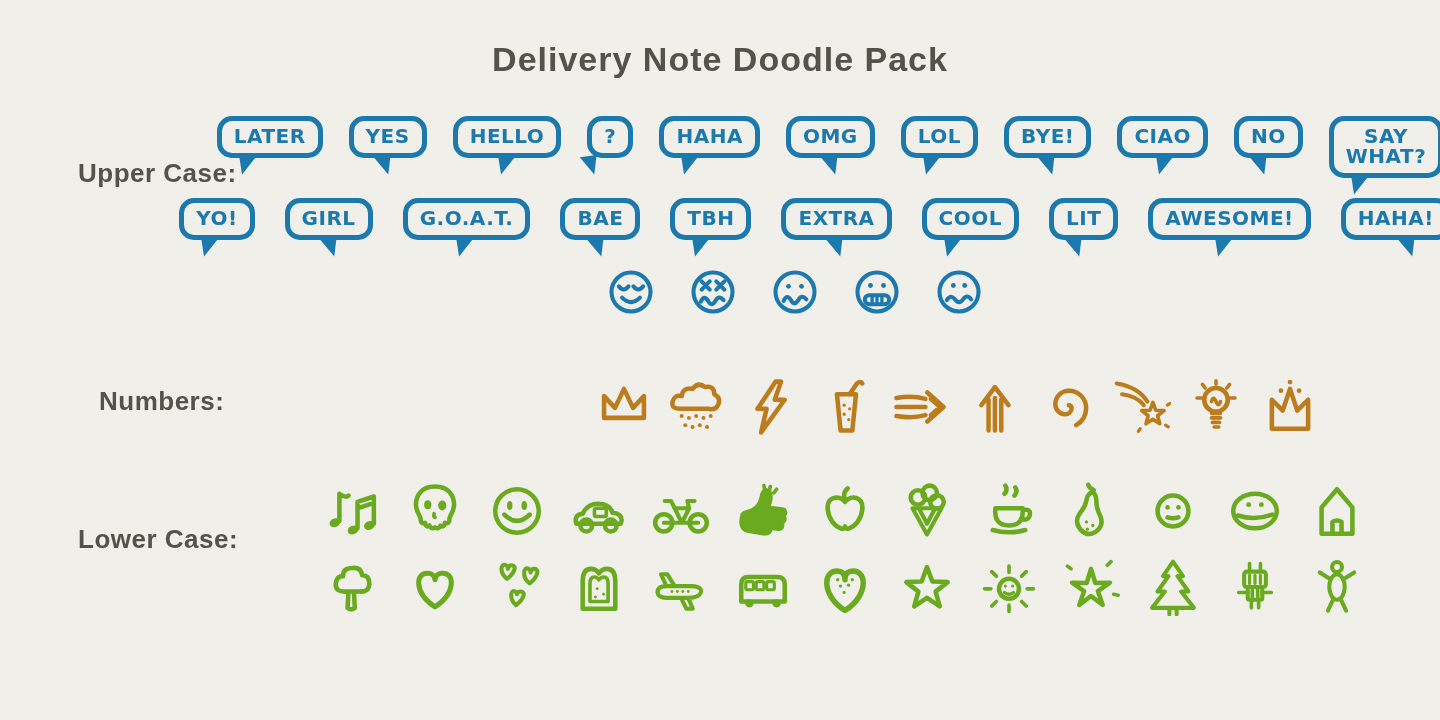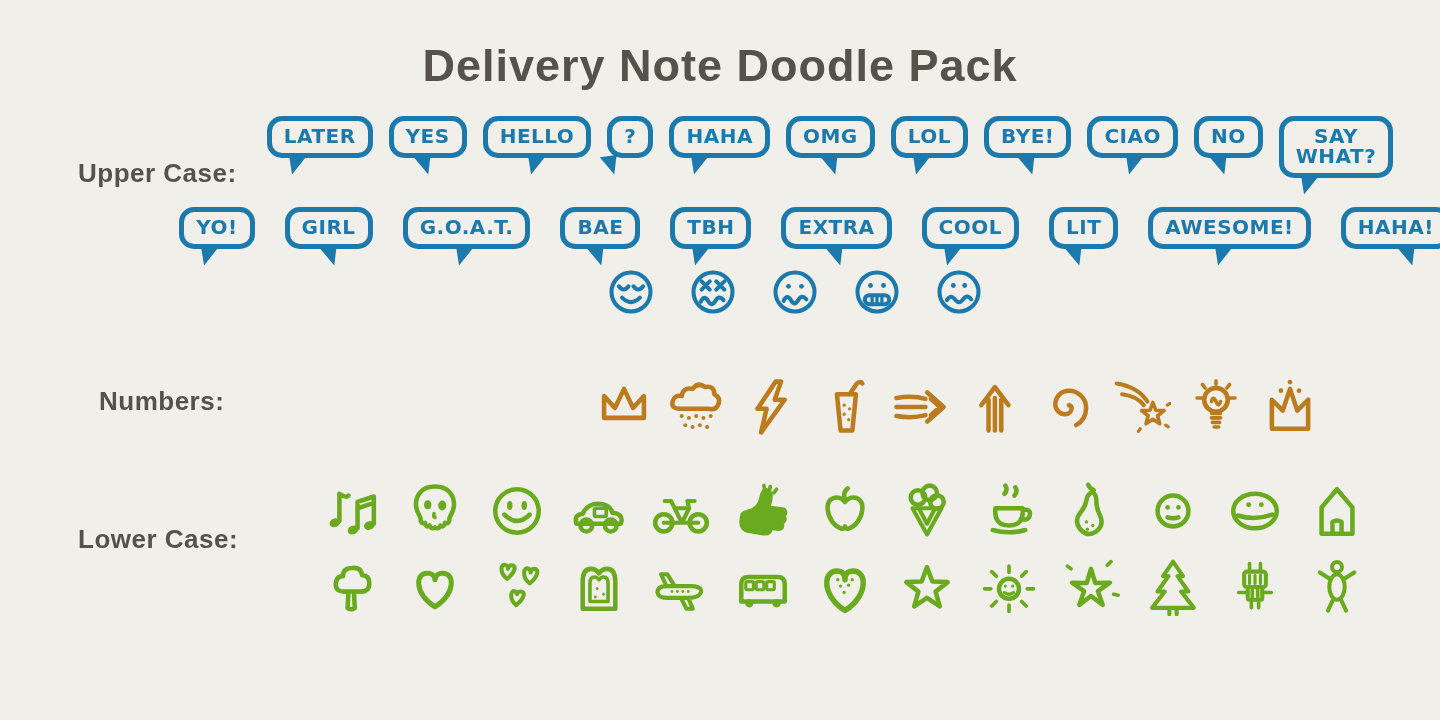--- a/index.html
+++ b/index.html
@@ -6,32 +6,32 @@
     --blue:#1c79ad; --orange:#bc7c1e; --green:#6aaa1e; --ink:#55524b; --bg:#f0efe9;
   }
   html,body{margin:0;padding:0;}
   body{
     width:1440px;height:720px;position:relative;overflow:hidden;
     background:var(--bg);
     font-family:"Liberation Sans", sans-serif;
   }
   .page-title{
     position:absolute;top:40px;left:0;width:1440px;text-align:center;
-    font-size:45px;font-weight:600;letter-spacing:1px;color:var(--ink);
+    font-size:34px;font-weight:600;letter-spacing:1px;color:var(--ink);
   }
   .section-label{
     position:absolute;left:78px;font-size:26px;font-weight:600;color:var(--ink);letter-spacing:0.5px;
   }
   #label-upper{top:158px;}
   #label-numbers{top:386px;margin-left:21px;}
   #label-lower{top:524px;}
 
   .row{position:absolute;display:flex;align-items:center;}
-  #bubble-row-1{left:265px;top:116px;width:1130px;justify-content:center;gap:16px;align-items:flex-start;}
-  #bubble-row-2{left:265px;top:207px;width:1100px;justify-content:center;gap:30px;align-items:flex-start;}
+  #bubble-row-1{left:265px;top:116px;width:1130px;justify-content:center;gap:26px;align-items:flex-start;}
+  #bubble-row-2{left:265px;top:198px;width:1100px;justify-content:center;gap:30px;align-items:flex-start;}
   #faces-row{left:560px;top:266px;width:470px;justify-content:center;gap:30px;}
   #numbers-row{left:592px;top:378px;width:730px;justify-content:center;gap:16px;align-items:flex-end;}
   #green-row-1{left:300px;top:482px;width:1090px;justify-content:center;gap:24px;}
   #green-row-2{left:300px;top:558px;width:1090px;justify-content:center;gap:24px;}
 
   .bubble{
     position:relative;display:inline-flex;align-items:center;justify-content:center;
     border:5px solid var(--blue);border-radius:15px;
     padding:5px 12px 7px;color:var(--blue);
     font-weight:700;font-size:20px;line-height:1.0;letter-spacing:0.5px;

